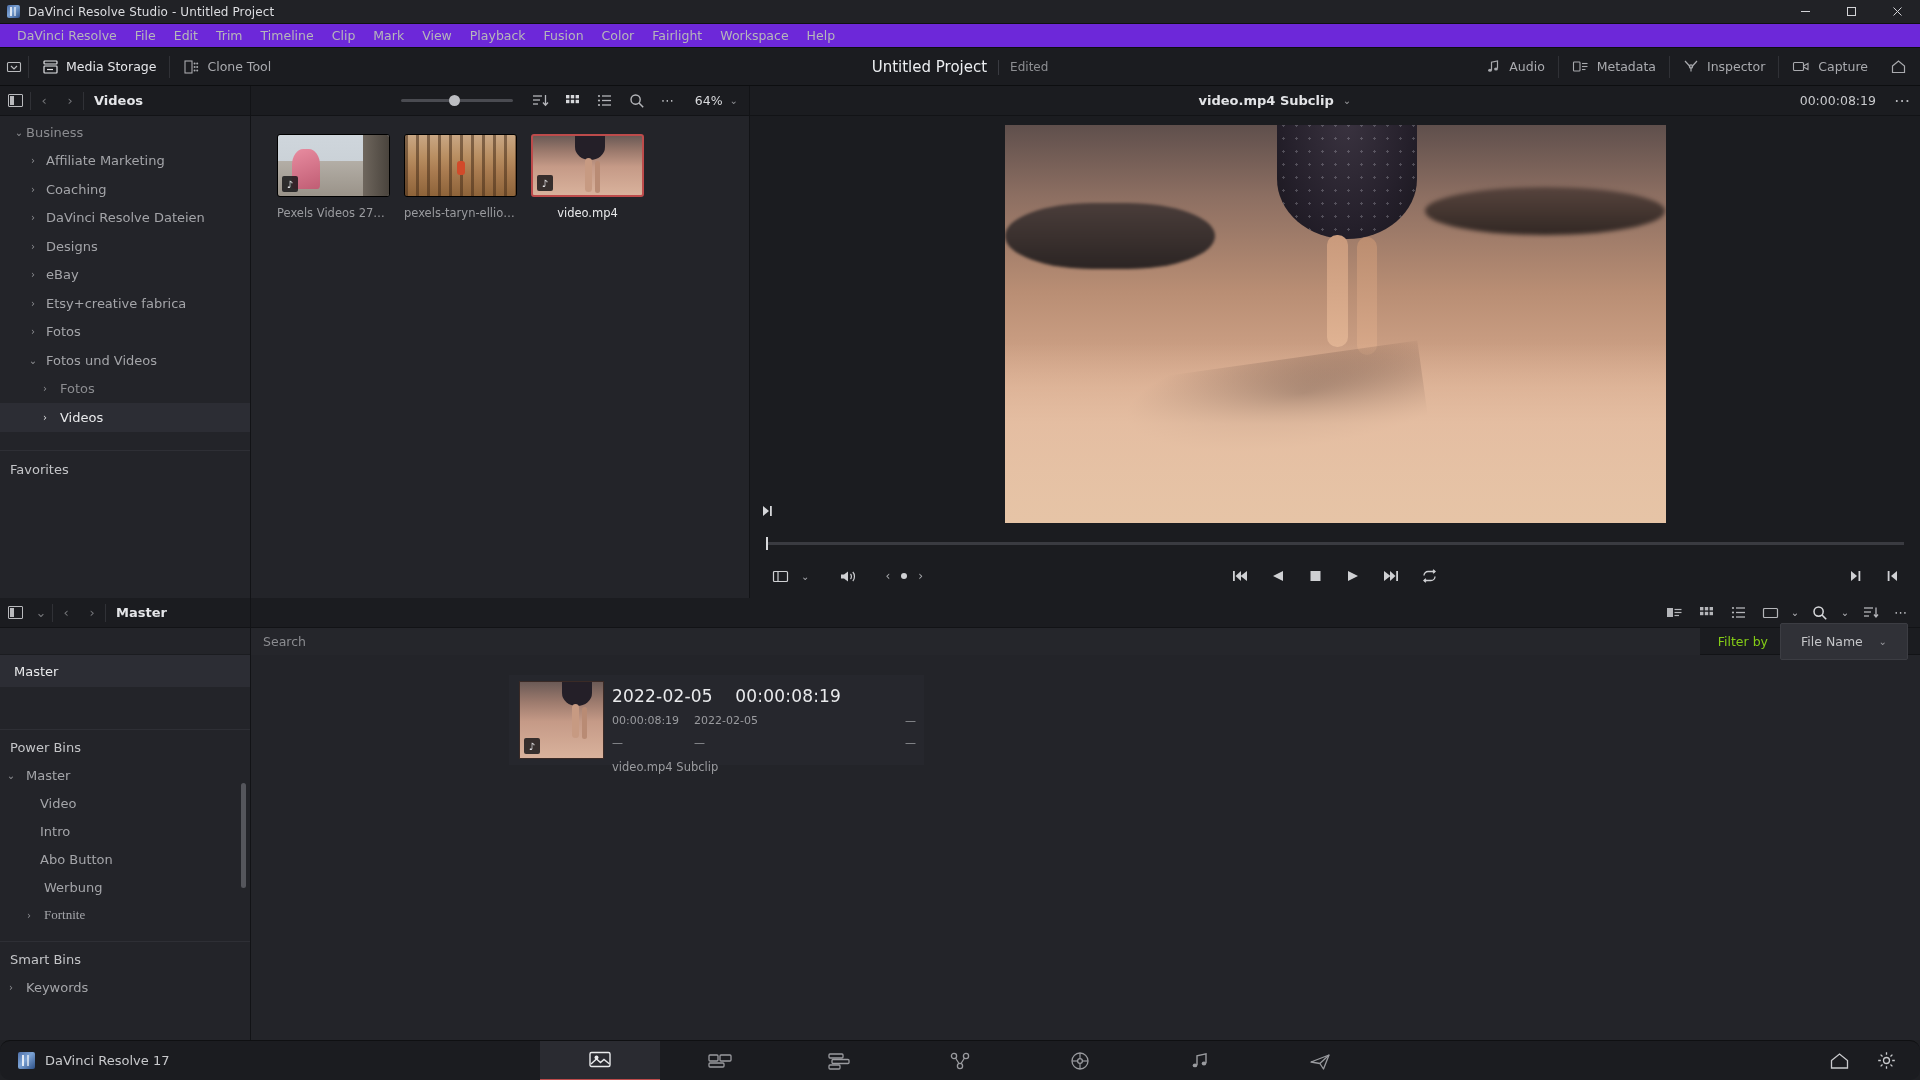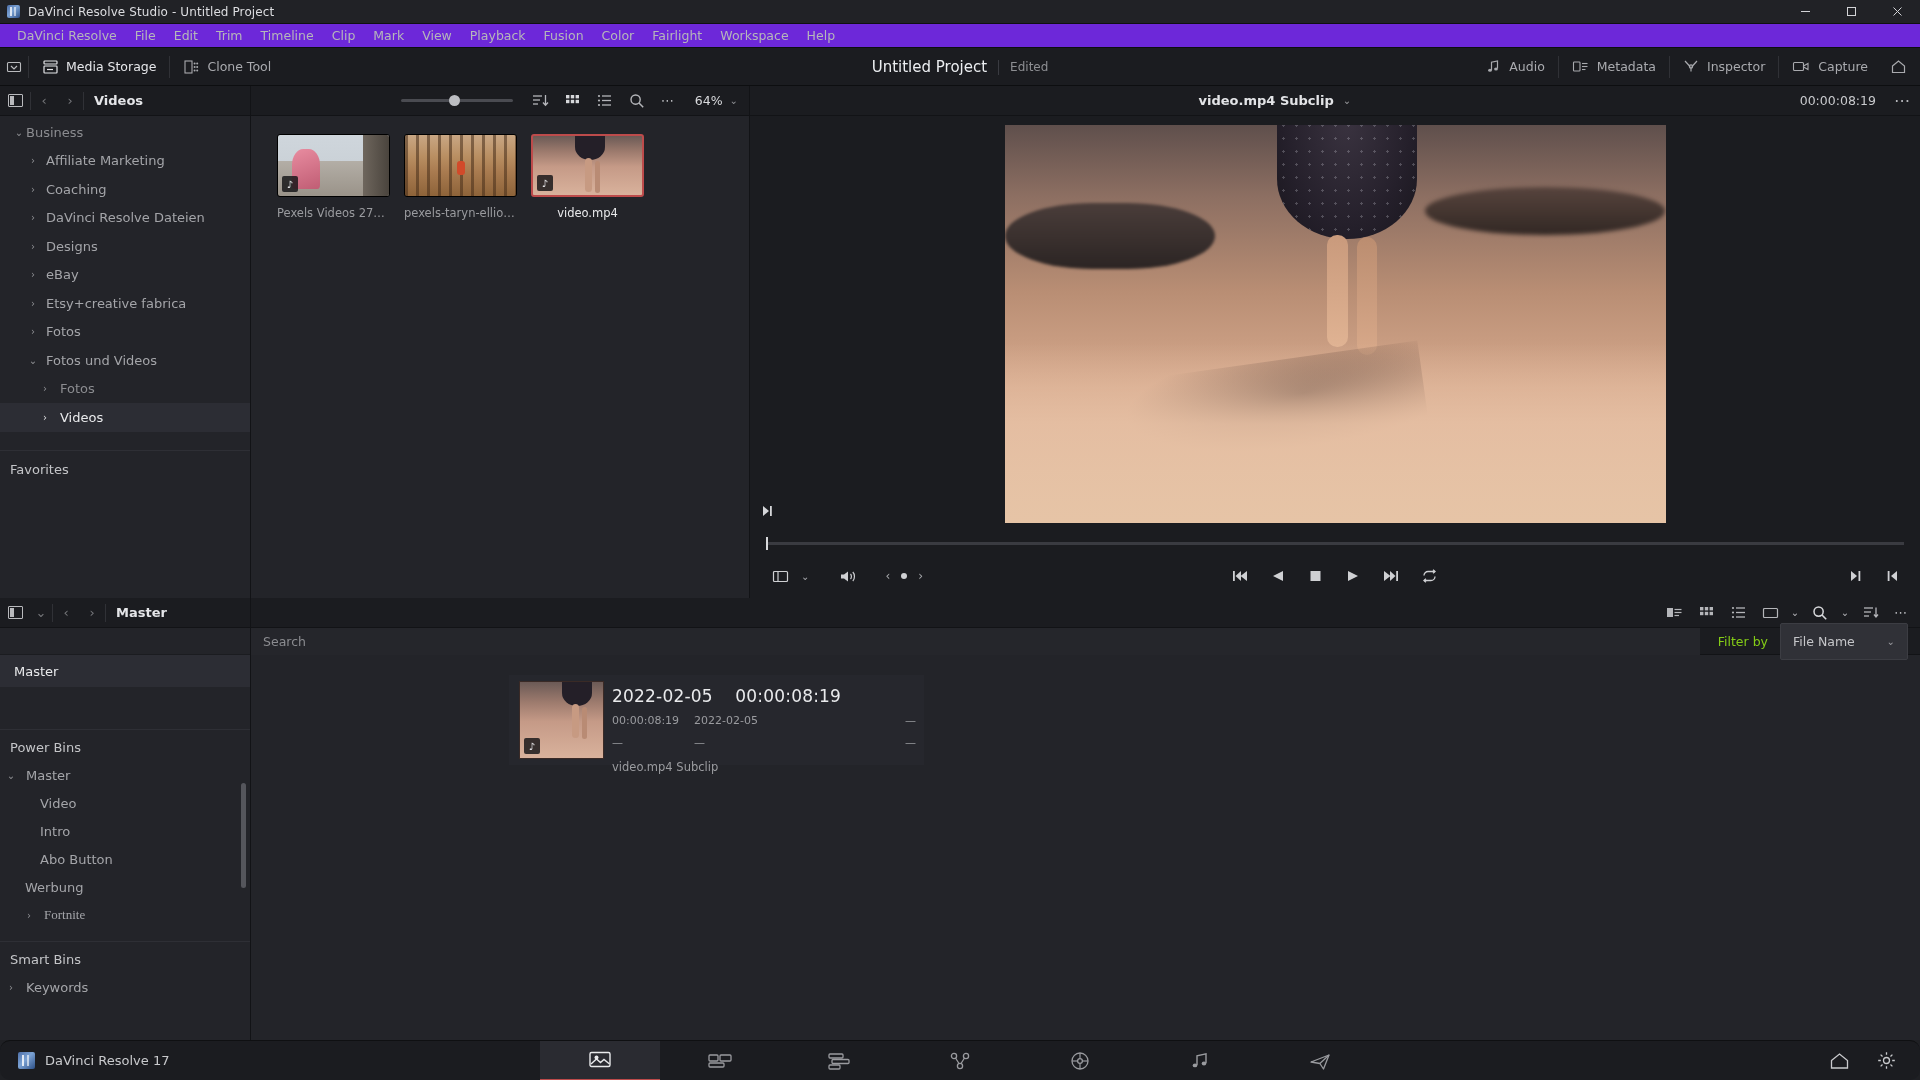--- a/index.html
+++ b/index.html
@@ -202,21 +202,21 @@
   .poolmain { flex: 1; background: #232429; display: flex; flex-direction: column; min-width: 0;}
   .pm-head { height: 30px; flex: 0 0 30px; background: #1b1c20; display:flex; align-items:center;
              border-bottom: 1px solid #121316; }
   .pm-right { margin-left:auto; display:flex; align-items:center; padding-right: 4px;}
   .search-row { height: 27px; flex: 0 0 27px; background: #1b1c20; display:flex; align-items:center;
                 border-bottom: 1px solid #121316; }
   .search-in { flex: 1; height: 27px; display:flex; align-items:center; padding-left: 12px;
                font-size: 12.5px; color: #8b8c90; background: #25262b; margin: 0 0 0 0;}
   .filter-lbl { font-size: 12.5px; color: #84cc16; padding: 0 12px 0 18px;}
   .filter-sel { width: 128px; height: 37px; background: #303137; border: 1px solid #3c3d43; border-radius: 2px;
-                display:flex; align-items:center; font-size: 12.5px; color: #c5c6c9; padding: 0 12px; margin-right: 12px;}
+                display:flex; align-items:center; font-size: 12.5px; color: #c5c6c9; padding: 0 20px; margin-right: 12px;}
   .filter-sel .cv { margin-left:auto; font-size:10px; color:#9a9b9f;}
 
   .list-area { flex: 1; position: relative; }
   .lrow { position:absolute; left: 258px; top: 20px; width: 415px; height: 90px; background: #26272d; display:flex; }
   .lrow .lthumb { width: 85px; height: 78px; margin: 6px 8px 0 10px; position: relative; overflow:hidden;
                   border: 1px solid #3a2a26; }
   .lrow .lmeta { flex:1; padding-top: 11px; }
   .lm-title { font-size: 17px; color: #e9eaec; letter-spacing: .2px;}
   .lm-grid { display: grid; grid-template-columns: 82px 100px 1fr; font-size: 11px; color: #9b9ca0;
              margin-top: 8px; row-gap: 9px; padding-right: 8px;}
@@ -656,21 +656,21 @@
         </div>
         <div class="bin-item" style="padding-left:40px;">
           <span>Video</span>
         </div>
         <div class="bin-item" style="padding-left:40px;">
           <span>Intro</span>
         </div>
         <div class="bin-item" style="padding-left:40px;">
           <span>Abo Button</span>
         </div>
-        <div class="bin-item" style="padding-left:25px;">
+        <div class="bin-item" style="padding-left:44px;">
           <span>Werbung</span>
         </div>
         <div class="bin-item" style="padding-left:22px;">
           <span class="arrow">›</span>
           <span style="padding-left:8px;font-family:Liberation Serif, serif;">Fortnite</span>
         </div>
       </div>
 
       <div style="height:12px;"></div>
       <div class="hr"></div>

